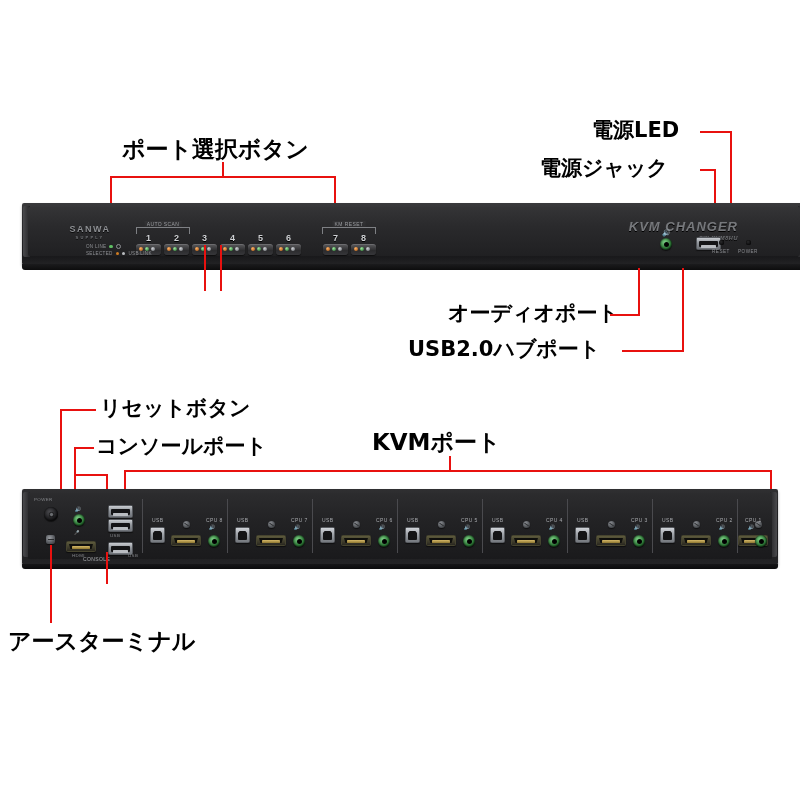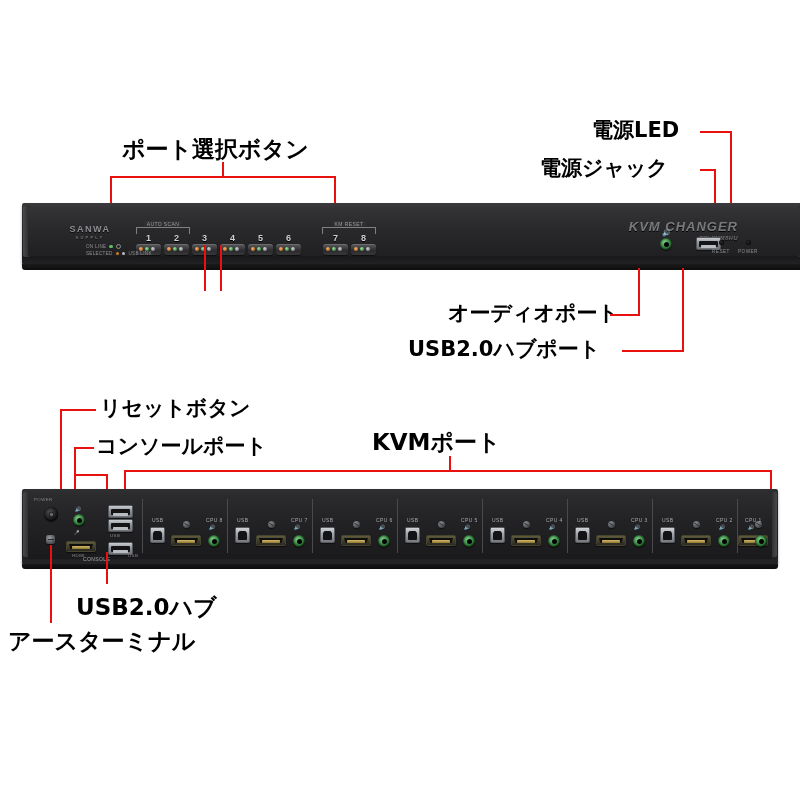--- a/index.html
+++ b/index.html
@@ -467,19 +467,18 @@
 
         <div class="screw" style="left:727px;top:28px;"></div>
         <div class="hdmi" style="left:710px;top:42px;"></div>
         <div class="plab" style="left:717px;top:24px;">CPU 1</div>
         <div class="spk-ico" style="left:720px;top:31px;font-size:5px;">🔊</div>
         <div class="jack-audio" style="left:727px;top:42px;"></div>
       </div>
     </div>
   </div>
 
-  <div class="anno" style="left:76px;top:596px;font-size:23px;">USB2.0ハブ</div>
   <div class="ln lnv" style="left:106px;top:552px;height:32px;"></div>
 
   <div class="anno" style="left:8px;top:630px;font-size:23px;">アースターミナル</div>
   <div class="ln lnv" style="left:50px;top:545px;height:78px;"></div>
 
 </div>
 
 </body></html>

